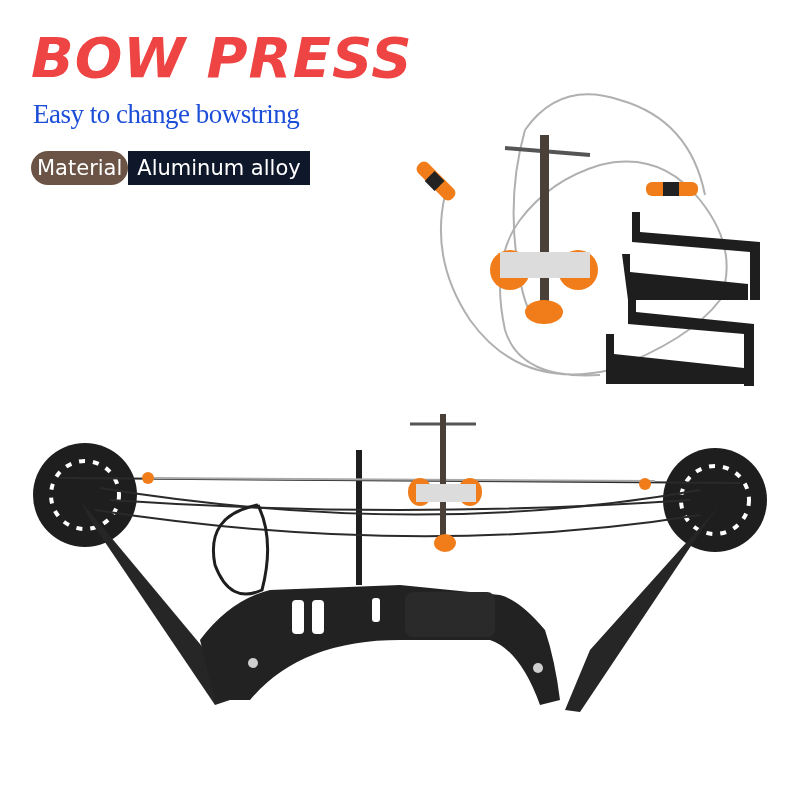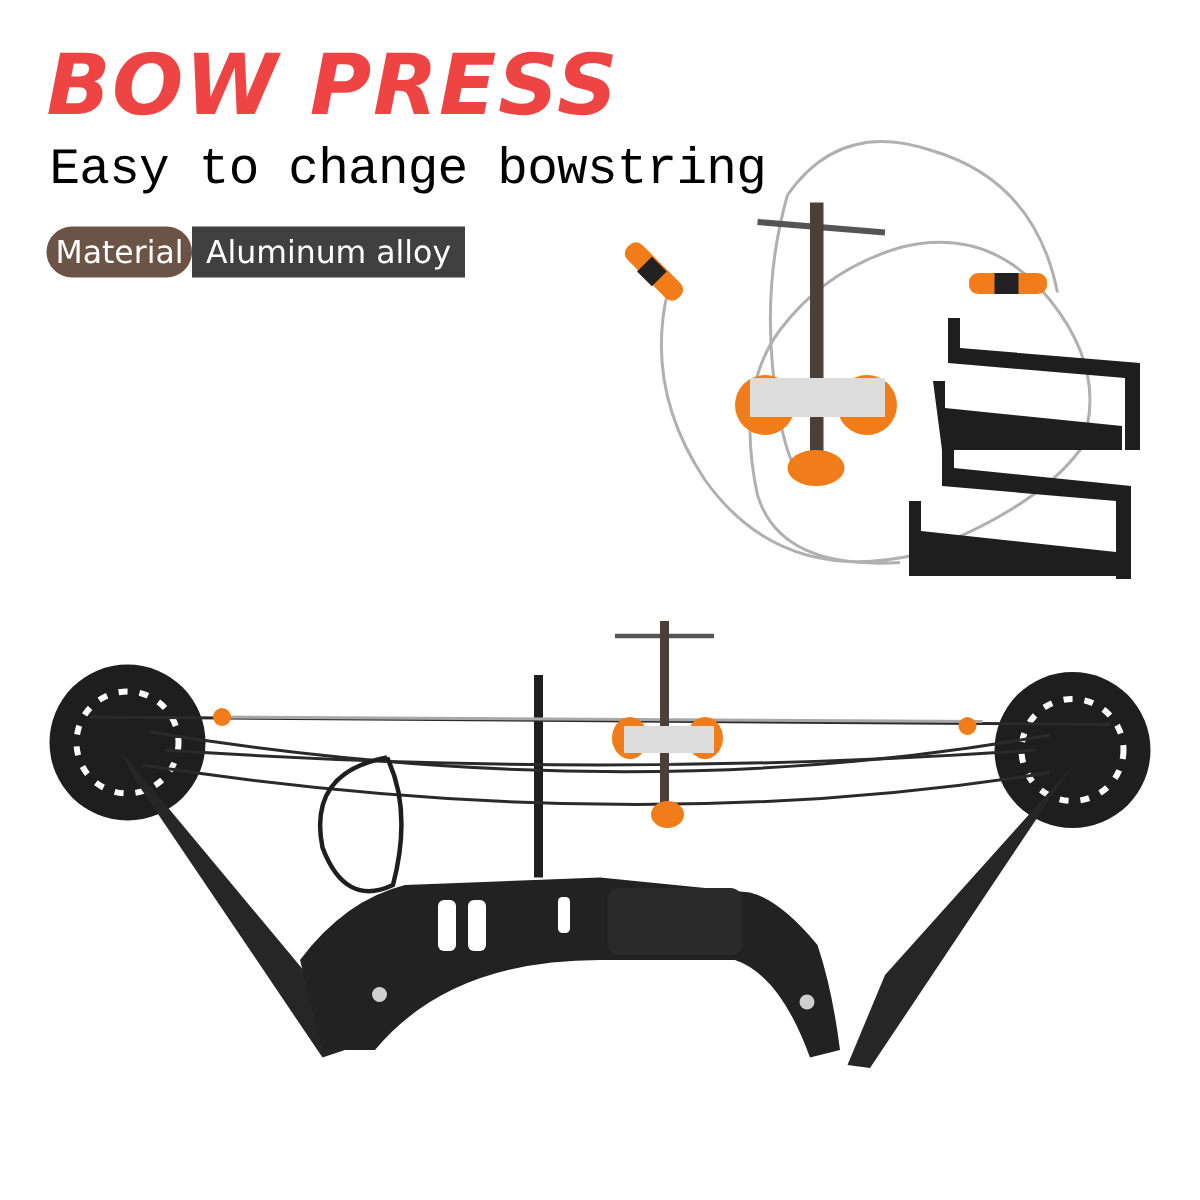--- a/index.html
+++ b/index.html
@@ -1,22 +1,22 @@
 <!DOCTYPE html>
 <html><head>
 <meta charset="utf-8">
 <style>
   html, body { margin:0; padding:0; background:#ffffff; }
   body { width:800px; height:800px; position:relative; overflow:hidden; font-family:"DejaVu Sans", sans-serif; }
   .title { position:absolute; left:31px; top:26px; font-size:56px; font-weight:bold; font-style:italic; color:#ef4444; letter-spacing:1px; line-height:64px; font-family:"DejaVu Sans", sans-serif; }
-  .subtitle { position:absolute; left:33px; top:94px; font-size:34px; color:#000000; line-height:40px; font-family:Liberation Mono, monospace; letter-spacing:-0.5px; }
+  .subtitle { position:absolute; left:33px; top:94px; font-size:27px; color:#1d4ed8; line-height:40px; font-family:Liberation Serif, serif; letter-spacing:-0.5px; }
   .badge { position:absolute; left:31px; top:151px; height:34px; display:flex; }
   .badge span { display:flex; align-items:center; color:#ffffff; font-size:21px; padding:0 6px; font-family:"DejaVu Sans", sans-serif; }
   .badge .k { background:#6b5446;border-radius:17px; }
-  .badge .v { background:#404040; padding:0 9px; }
+  .badge .v { background:#0f172a; padding:0 9px; }
   svg.art { position:absolute; left:0; top:0; }
 </style>
 </head>
 <body>
 
 <svg class="art" width="800" height="800" viewBox="0 0 800 800">
 
   <g fill="none">
 
     <path d="M445 195 Q430 260 470 320 Q520 390 610 370 Q690 340 720 300 Q740 250 700 200 Q660 150 600 165 Q550 180 520 220 Q490 260 505 330 Q520 380 600 375" stroke="#b0b0b0" stroke-width="2"></path>

